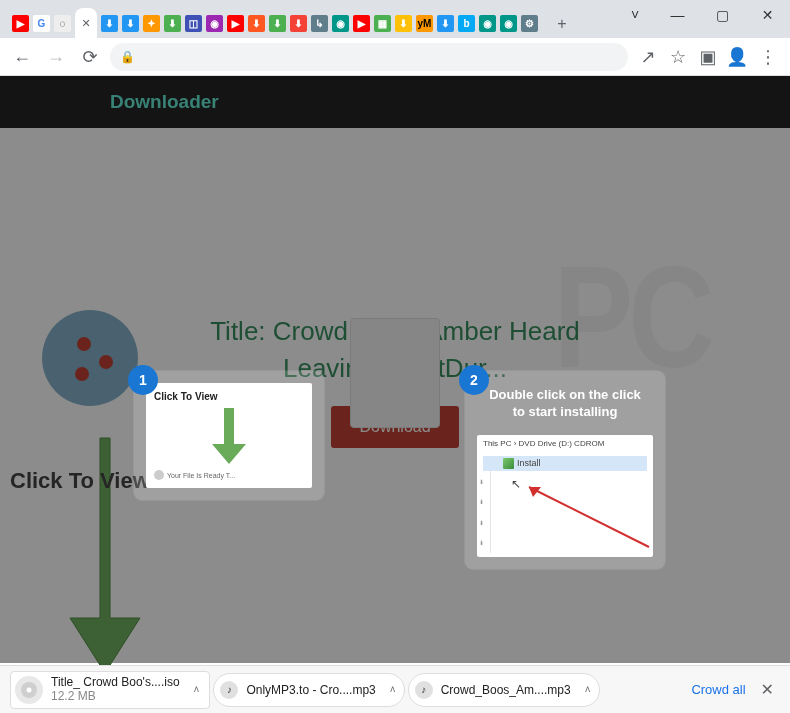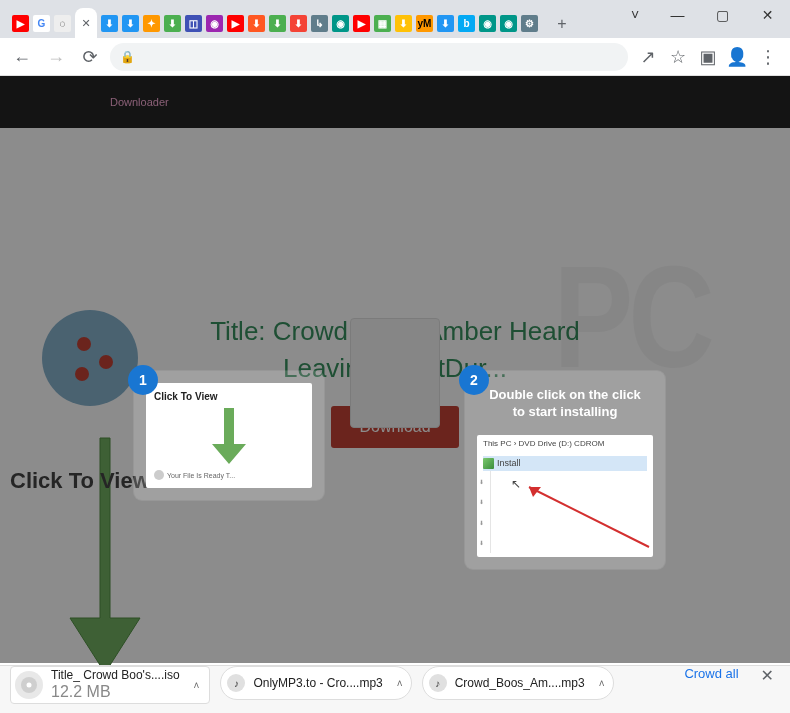--- a/index.html
+++ b/index.html
@@ -22,21 +22,21 @@
     .nav-btn { width: 28px; height: 28px; display: flex; align-items: center; justify-content: center; color: #5f6368; font-size: 18px; }
     .nav-btn.disabled { color: #bdbdbd; }
     .omnibox { flex: 1; height: 28px; background: #f1f3f4; border-radius: 14px; display: flex; align-items: center; padding: 0 10px; }
     .lock { color: #5f6368; font-size: 12px; }
     .addr-right { display: flex; gap: 2px; }
     
     
     .page-wrapper { position: relative; height: 587px; background: #fff; }
     .page-dimmed { position: absolute; inset: 0; filter: brightness(0.55) contrast(0.95); }
     .page-header { height: 52px; background: #1a1a1a; display: flex; align-items: center; padding-left: 110px; }
-    .dl-title { color: #f9a8d4; font-weight: 400; font-size: 11px; }
+    .dl-title { color: #5eead4; font-weight: 700; font-size: 19px; }
     .page-body { position: relative; height: 535px; background: #fff; display: flex; flex-direction: column; align-items: center; justify-content: center; }
     
     .watermark { position: absolute; top: 120px; right: 80px; font-size: 120px; font-weight: 800; color: rgba(0,0,0,0.04); letter-spacing: -5px; transform: scale(1, 1.2); }
     .watermark2 { position: absolute; bottom: 40px; right: 30px; font-size: 70px; font-weight: 800; color: rgba(0,0,0,0.03); letter-spacing: -2px; }
     
     .left-ctv { position: absolute; left: 10px; top: 340px; }
     .ctv-label { font-size: 22px; font-weight: 700; color: #3a3a3a; }
     .big-arrow { position: absolute; left: 40px; top: 180px; }
     
     .doc-icon { width: 90px; height: 110px; background: #f5f5f5; border: 1px solid #e0e0e0; border-radius: 4px; position: absolute; top: 190px; }
@@ -51,34 +51,34 @@
     .card-title { color: #fff; font-size: 13px; font-weight: 600; text-align: center; margin-bottom: 10px; line-height: 1.3; padding: 4px 6px; }
     .thumb { background: #fff; border-radius: 2px; width: 100%; }
     .thumb1 { height: 105px; padding: 8px; display: flex; flex-direction: column; }
     .thumb1-label { font-size: 10px; font-weight: 700; color: #222; }
     .thumb1-arrow { align-self: center; margin-top: 4px; }
     .thumb1-footer { margin-top: auto; font-size: 7px; color: #666; display: flex; align-items: center; gap: 3px; }
     .thumb1-footer::before { content: ""; width: 10px; height: 10px; background: #ccc; border-radius: 50%; }
     
     .thumb2 { height: 122px; padding: 4px 6px; font-size: 8px; color: #444; position: relative; }
     .thumb2-crumb { font-size: 8px; }
-    .thumb2-install { margin-top: 8px; background: #d4e6f7; padding: 2px 0; font-size: 9px; display: flex; align-items: center; gap: 3px; }
+    .thumb2-install { margin-top: 8px; background: #d4e6f7; padding: 2px 20px; font-size: 9px; display: flex; align-items: center; gap: 3px; }
     .install-icon { width: 11px; height: 11px; background: linear-gradient(135deg,#7bc96f,#3a8c3a); border-radius: 1px; }
     .red-arrow { position: absolute; right: 2px; bottom: 8px; }
     .cursor { position: absolute; left: 34px; top: 42px; font-size: 12px; }
     .thumb2-left { position: absolute; left: 2px; top: 36px; width: 12px; bottom: 4px; border-right: 1px solid #e5e5e5; display: flex; flex-direction: column; justify-content: space-around; font-size: 6px; color: #999; }
     
     
-    .dlbar { position: absolute; bottom: 0; left: 0; right: 0; height: 48px; background: #f7f7f7; border-top: 1px solid #ddd; display: flex; align-items: flex-start; padding: 0 10px; gap: 10px; }
+    .dlbar { position: absolute; bottom: 0; left: 0; right: 0; height: 48px; background: #f7f7f7; border-top: 1px solid #ddd; display: flex; align-items: center; padding: 0 10px; gap: 3px; }
     .dl-item { background: #fff; border: 1px solid #ddd; border-radius: 18px; height: 34px; display: flex; align-items: center; padding: 0 8px 0 6px; gap: 8px; font-size: 12px; color: #333; }
     .dl-item.primary { border-radius: 4px; height: 38px; padding: 0 10px 0 4px; }
     .dl-icon-disc { width: 28px; height: 28px; background: #e8e8e8; border-radius: 50%; display: flex; align-items: center; justify-content: center; }
     .dl-info { display: flex; flex-direction: column; line-height: 1.15; }
     .dl-name { font-size: 12px; color: #222; }
-    .dl-size { font-size: 16px; color: #888; }
+    .dl-size { font-size: 12px; color: #888; }
     .dl-chev { color: #666; font-size: 10px; margin-left: 6px; cursor: pointer; }
     .dl-spacer { flex: 1; }
     .show-all { color: #1a73e8; font-size: 13px; font-weight: 500; margin-right: 6px; }
     .dl-close { color: #5f6368; font-size: 16px; padding: 0 6px; }
     .dl-msmall { width: 18px; height: 18px; background: #e0e0e0; border-radius: 50%; display:flex; align-items:center; justify-content:center; font-size:10px; }
   </style>
 </head>
 <body>
 
 <div class="tabstrip">

